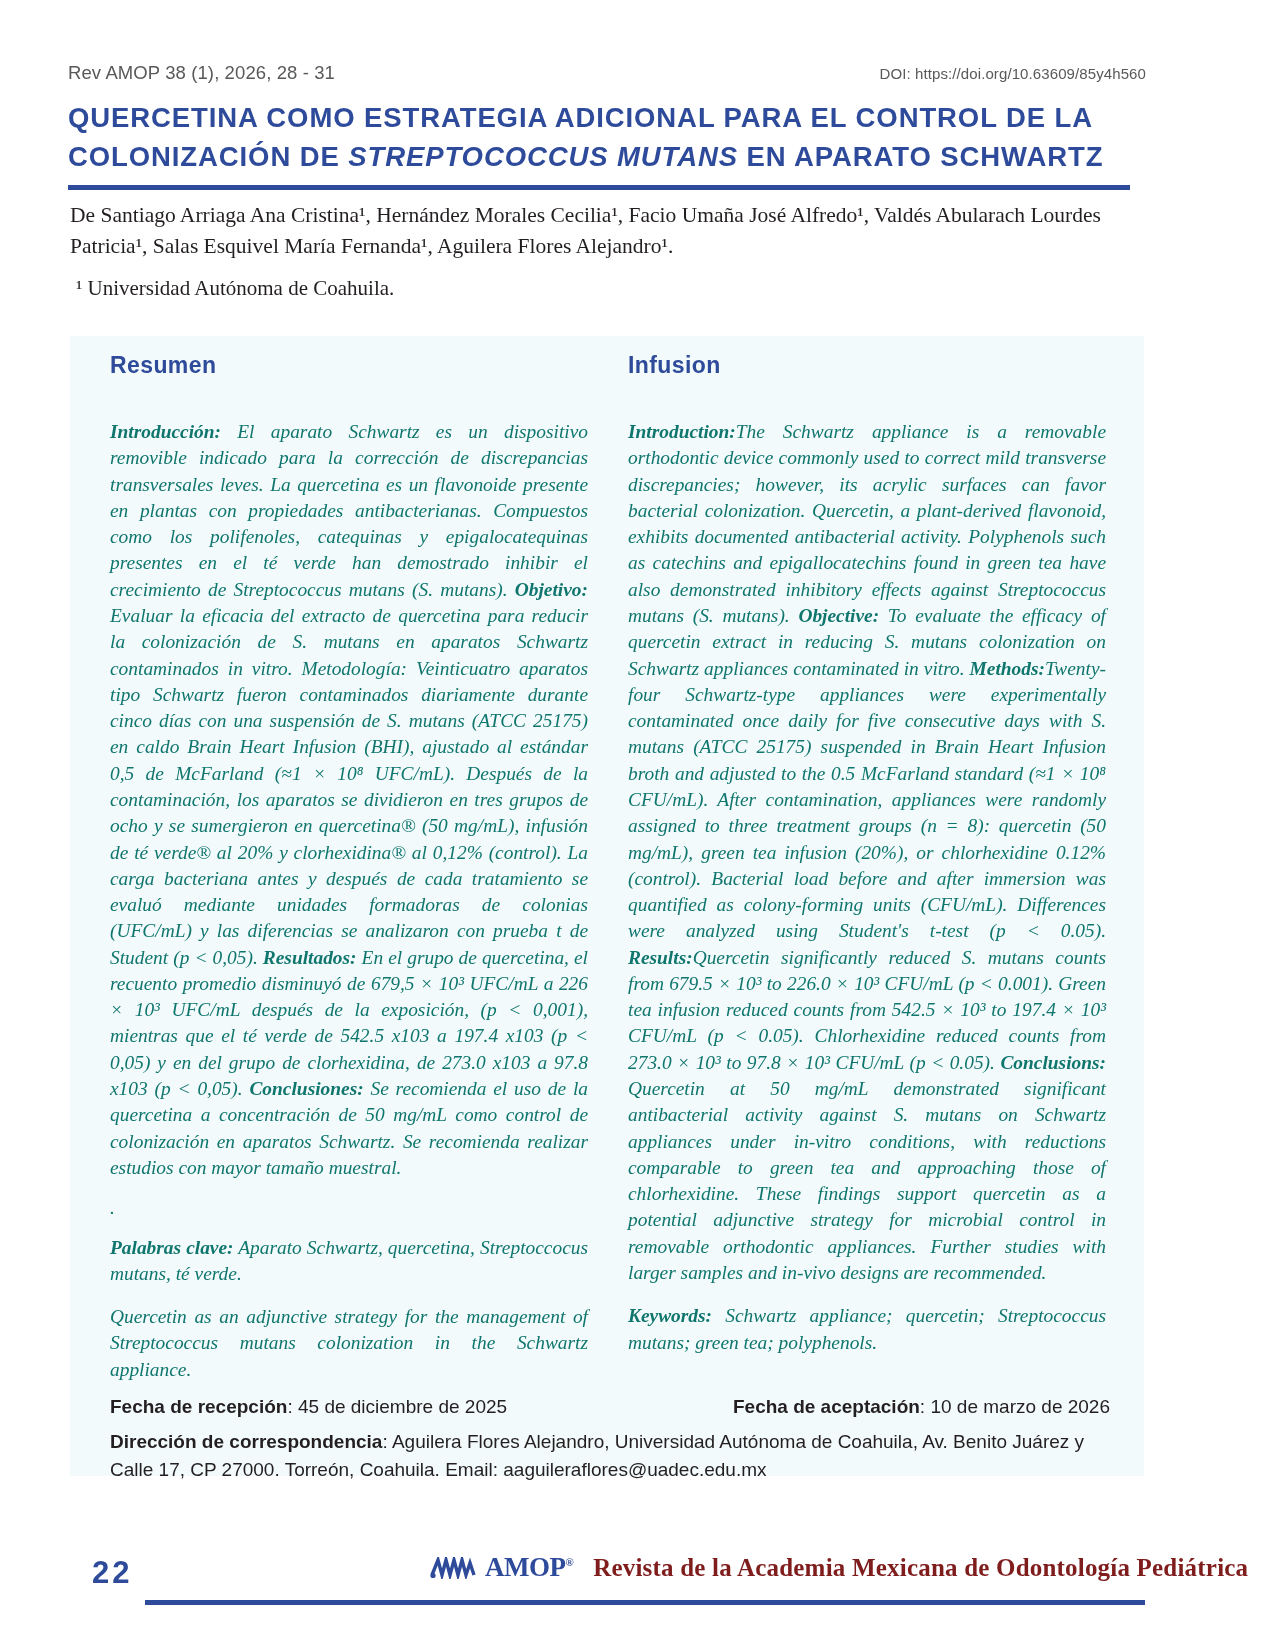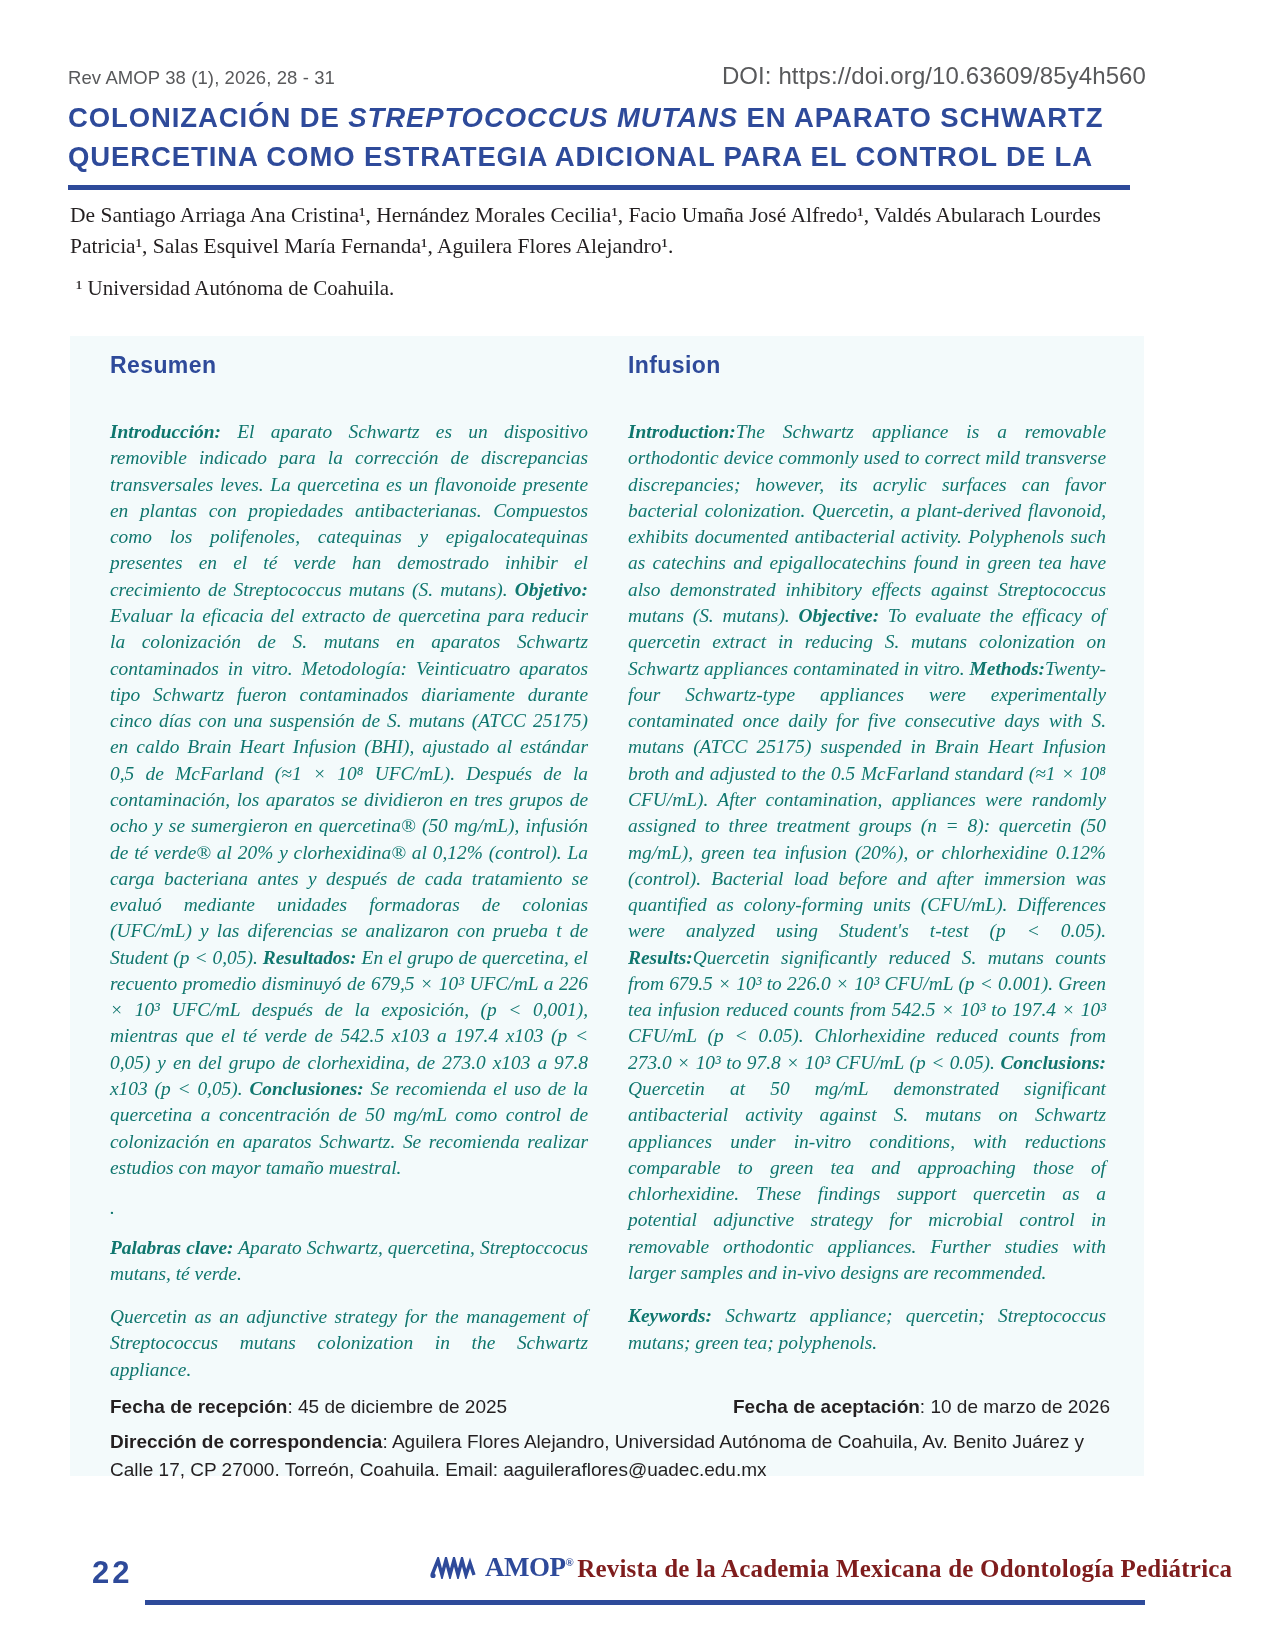--- a/index.html
+++ b/index.html
@@ -28,21 +28,21 @@
     left: 68px;
     top: 62px;
     width: 1078px;
     display: flex;
     justify-content: space-between;
     align-items: baseline;
     font-size: 18.5px;
     color: #58595b;
     letter-spacing: 0.1px;
   }
-  .header-line .doi { font-size: 24px; margin-left: 32px; }
+  .header-line .doi { font-size: 15px; margin-left: 32px; }
 
   .title {
     position: absolute;
     left: 68px;
     top: 98px;
     width: 1072px;
     color: #2e4a9a;
     font-size: 27.5px;
     font-weight: bold;
     line-height: 1.42;
@@ -154,22 +154,22 @@
     font-size: 31px;
     font-weight: bold;
     letter-spacing: 3px;
     color: #2e4a9a;
   }
   .footer-brand {
     position: absolute;
     left: 430px;
     top: 1552px;
     display: flex;
-    align-items: flex-end;
-    gap: 4px;
+    align-items: center;
+    gap: 20px;
   }
   .amop-logo {
     display: flex;
     align-items: center;
     gap: 3px;
   }
   .amop-mark { display: block; }
   .amop-word {
     font-family: "Liberation Serif", serif;
     font-size: 27px;
@@ -198,22 +198,22 @@
 <body>
 
 <div class="page">
 
   <div class="header-line">
     <span>Rev AMOP 38 (1), 2026, 28 - 31</span>
     <span class="doi">DOI: https://doi.org/10.63609/85y4h560</span>
   </div>
 
   <div class="title">
+    <div>QUERCETINA COMO ESTRATEGIA ADICIONAL PARA EL CONTROL DE LA</div>
     <div><span>COLONIZACIÓN DE </span><span class="ital">STREPTOCOCCUS MUTANS</span><span> EN APARATO SCHWARTZ</span></div>
-    <div>QUERCETINA COMO ESTRATEGIA ADICIONAL PARA EL CONTROL DE LA</div>
   </div>
   <div class="title-rule"></div>
 
   <div class="authors">De Santiago Arriaga Ana Cristina¹, Hernández Morales Cecilia¹, Facio Umaña José Alfredo¹, Valdés Abularach Lourdes Patricia¹, Salas Esquivel María Fernanda¹, Aguilera Flores Alejandro¹.</div>
   <div class="affiliation">¹ Universidad Autónoma de Coahuila.</div>
 
   <div class="panel">
     <div class="cols">
 
       <div class="col col-left">

